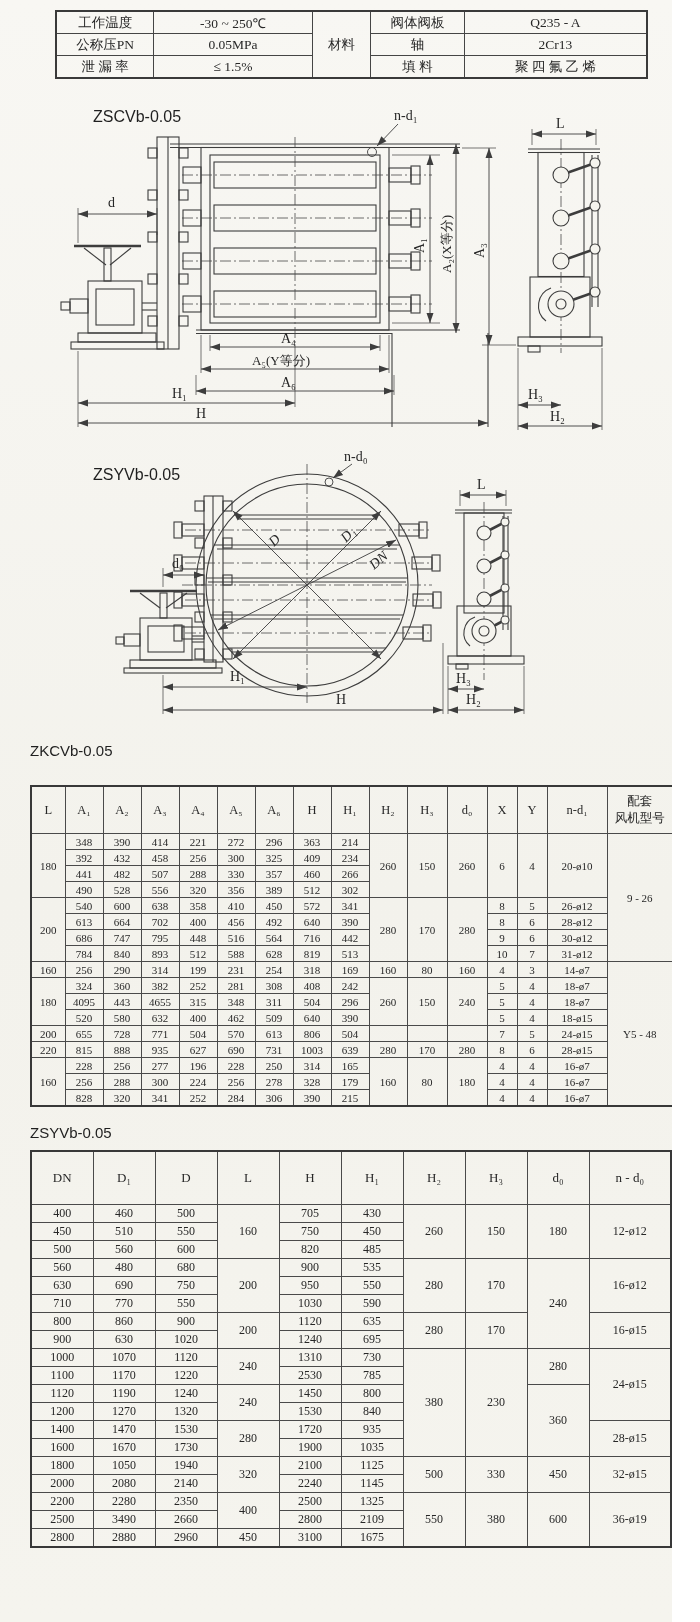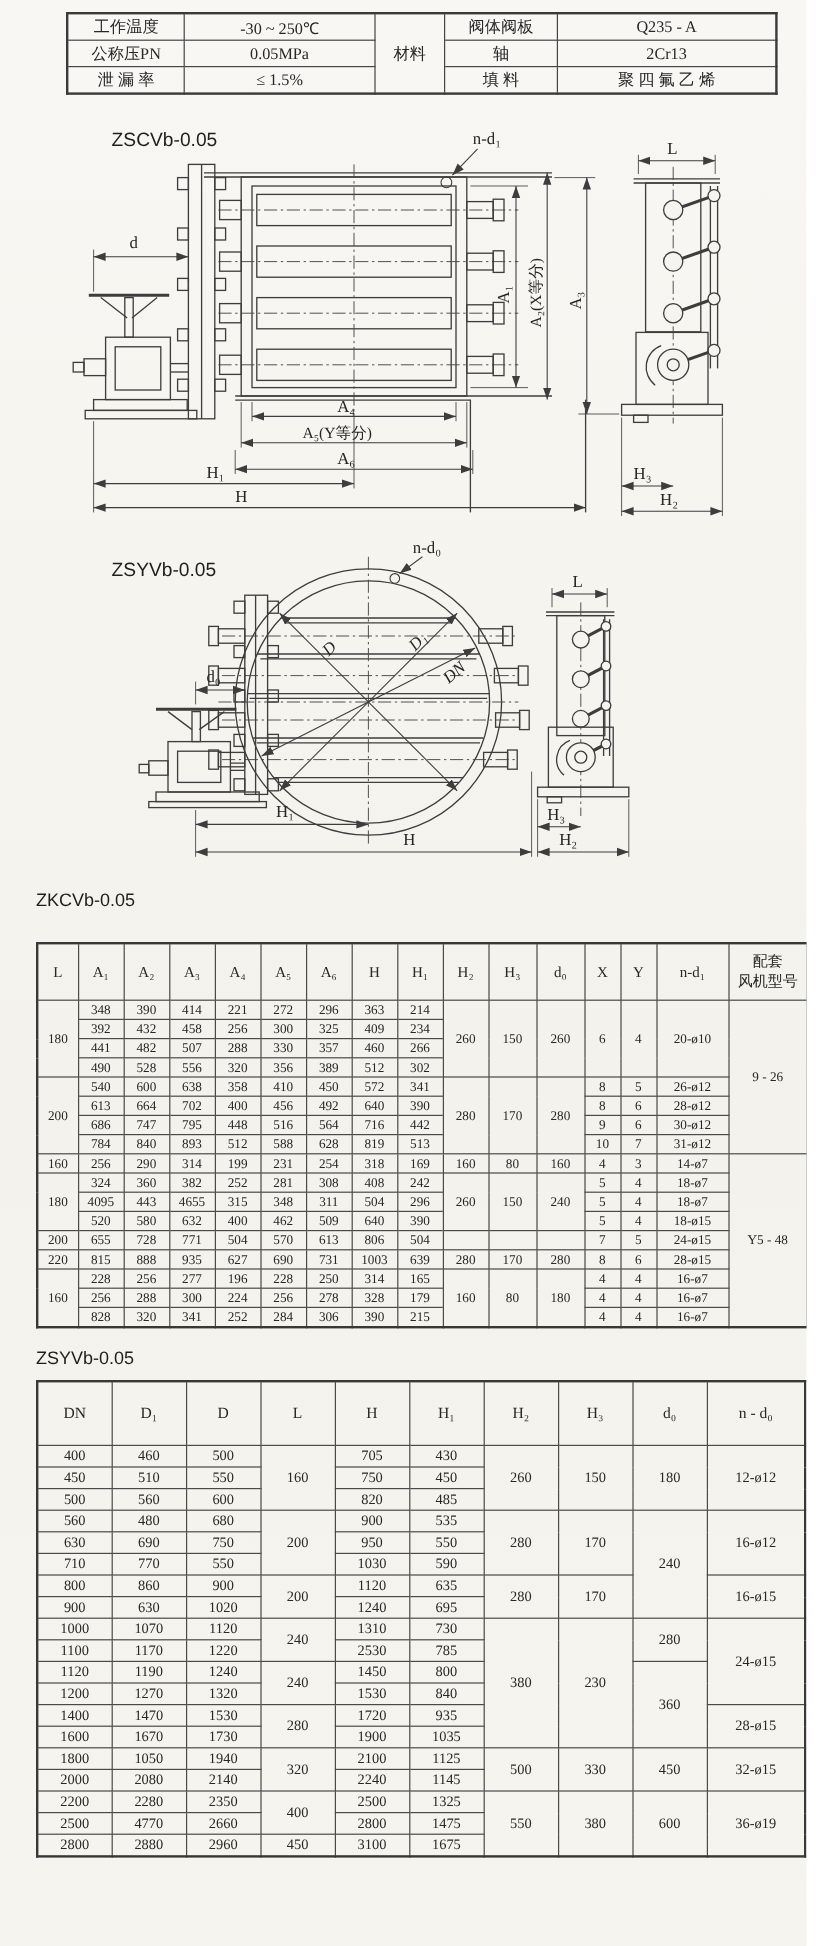--- a/index.html
+++ b/index.html
@@ -811,24 +811,24 @@
           <td rowspan="2">400</td>
           <td>2500</td>
           <td>1325</td>
           <td rowspan="3">550</td>
           <td rowspan="3">380</td>
           <td rowspan="3">600</td>
           <td rowspan="3">36-ø19</td>
         </tr>
         <tr>
           <td>2500</td>
-          <td>4770</td>
+          <td>3490</td>
           <td>2660</td>
           <td>2800</td>
-          <td>1475</td>
+          <td>2109</td>
         </tr>
         <tr>
           <td>2800</td>
           <td>2880</td>
           <td>2960</td>
           <td>450</td>
           <td>3100</td>
           <td>1675</td>
         </tr>
       </tbody>

